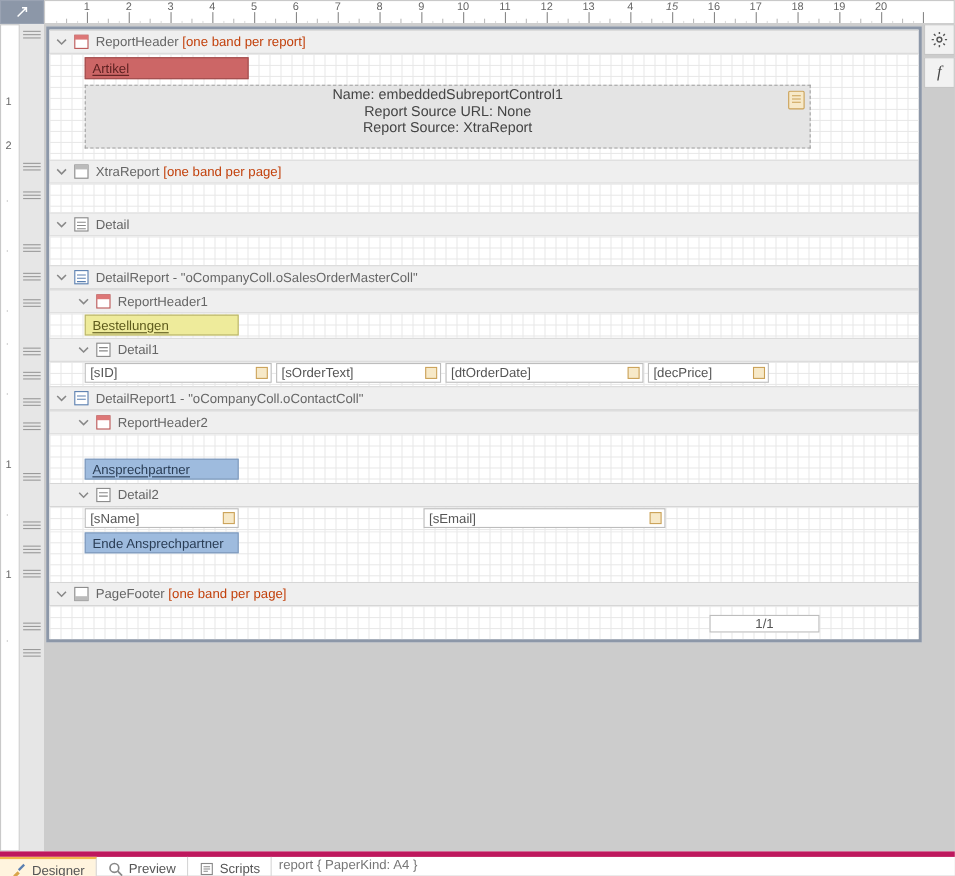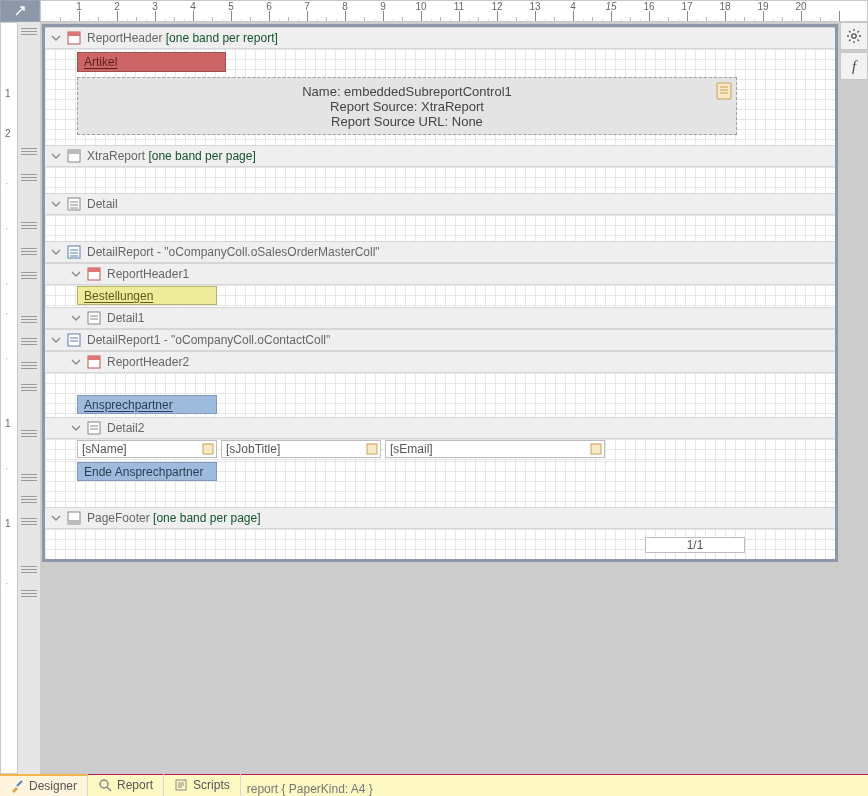--- a/index.html
+++ b/index.html
@@ -38,50 +38,50 @@
   background-image:
     linear-gradient(#e7e7e7 1px, transparent 1px),
     linear-gradient(90deg, #e7e7e7 1px, transparent 1px);
   background-size: 10px 10px; }
 
 
 .band-bar { height: 22px; background: #efefef; border-top: 1px solid #d6d6d6; border-bottom: 1px solid #d6d6d6; display: flex; align-items: center; gap: 6px; padding-left: 6px; color: #666; }
 .band-bar .chev { width: 10px; height: 10px; }
 .band-bar .icon { width: 14px; height: 14px; display: inline-flex; align-items: center; justify-content: center; }
 .band-bar .lbl { white-space: nowrap; }
-.band-bar .extra { color: #14532d; }
+.band-bar .extra { color: #c2410c; }
 .band-bar.indent1 { padding-left: 26px; }
 
 
 .band-body { position: relative; }
 
 
 .cell {
   position: absolute; border: 1px solid #888; padding: 2px 6px;
   font-size: 13px; text-decoration: underline; text-underline-offset: 2px;
   display: flex; align-items: center;
 }
 .cell.red   { background: #cc6666; color: #5b1f1f; border-color: #a04e4e; }
 .cell.yellow{ background: #eeeb9b; color: #5d5a1c; border-color: #b8b36a; }
 .cell.blue  { background: #9ebbde; color: #2a3d55; border-color: #7e99bb; }
 .cell.blue.nounder { text-decoration: none; }
 
 
 .subreport {
   position: absolute; border: 1px dashed #a0a0a0; background: #e4e4e4;
-  display: flex; align-items: center; justify-content: center; text-align: center; color: #444;
+  display: flex; justify-content: center; text-align: center; color: #444;
 }
 .subreport .tag { position: absolute; right: 4px; top: 4px; width: 16px; height: 18px; }
 .subreport .line { font-size: 13px; }
 .field { position: relative; border: 1px solid #bdbdbd; background: #ffffff; padding: 1px 4px; font-size: 12px; color: #555; }
 .field .tag { position: absolute; right: 2px; top: 2px; width: 12px; height: 12px; }
 .page-num { position: absolute; right: 6px; bottom: 2px; width: 100px; height: 16px; border: 1px solid #bdbdbd; background: #fff; text-align: center; font-size: 12px; color: #555; }
 
 
-.bottom-bar { position: absolute; left: 0; right: 0; bottom: 0; height: 22px; background: #fef9c3; border-top: 1px solid #be185d; display: flex; align-items: flex-end; }
+.bottom-bar { position: absolute; left: 0; right: 0; bottom: 0; height: 22px; background: #ffffff; border-top: 5px solid #be185d; display: flex; align-items: flex-start; }
 .bottom-bar .tab { height: 22px; display: flex; align-items: center; gap: 5px; padding: 0 10px; border-right: 1px solid #d6d6d6; color: #555; }
 .bottom-bar .tab.active { background: #fff4de; border-top: 2px solid #f0b74c; }
 .bottom-bar .status { margin-left: 6px; color: #777; }
 .bottom-bar .spacer { flex: 1; }
 .bottom-bar .zoom { display: flex; align-items: center; gap: 8px; padding-right: 10px; color: #555; }
 .zoom .track { width: 90px; height: 4px; background: #d0d0d0; position: relative; border-radius: 2px; }
 .zoom .thumb { position: absolute; top: -3px; width: 6px; height: 10px; background: #777; left: 60px; }
 .zoom .pm { width: 12px; text-align: center; color: #888; }
 
 .icon-report { width: 14px; height: 14px; }
@@ -341,22 +341,22 @@
         </span>
         <span class="lbl"><span>ReportHeader</span> <span class="extra">[one band per report]</span></span>
       </div>
       <div class="band-body grid-bg" style="height:96px">
         <div class="cell red" style="left:32px; top:3px; width:149px; height:20px">
             <span>Artikel</span>
           </div>
         <div class="subreport" style="left:32px; top:28px; right:98px; height:58px">
           <div>
             <div class="line">Name: embeddedSubreportControl1</div>
+            <div class="line">Report Source URL: None</div>
             <div class="line">Report Source: XtraReport</div>
-            <div class="line">Report Source URL: None</div>
           </div>
           <svg class="tag" viewBox="0 0 16 18">
               <rect x="1" y="1" width="14" height="16" rx="1" fill="#f7e9c8" stroke="#caa055"></rect>
               <line x1="4" y1="5" x2="12" y2="5" stroke="#caa055"></line>
               <line x1="4" y1="8" x2="12" y2="8" stroke="#caa055"></line>
               <line x1="4" y1="11" x2="12" y2="11" stroke="#caa055"></line>
             </svg>
         </div>
       </div>
 
@@ -429,20 +429,34 @@
           </svg>
         <span class="icon">
           <svg class="icon-detail" viewBox="0 0 14 14">
               <rect x="1" y="1" width="12" height="12" fill="#fff" stroke="#888"></rect>
               <line x1="3" y1="5" x2="11" y2="5" stroke="#888"></line>
               <line x1="3" y1="8" x2="11" y2="8" stroke="#888"></line>
             </svg>
         </span>
         <span class="lbl">Detail1</span>
       </div>
+      <div class="band-body grid-bg" style="height:22px">
+        <div class="field" style="position:absolute; left:32px; top:1px; width:170px; height:18px"><span>[sID]</span><svg class="tag" viewBox="0 0 12 12">
+              <rect x="1" y="1" width="10" height="10" fill="#f7e9c8" stroke="#caa055"></rect>
+            </svg></div>
+        <div class="field" style="position:absolute; left:206px; top:1px; width:150px; height:18px"><span>[sOrderText]</span><svg class="tag" viewBox="0 0 12 12">
+              <rect x="1" y="1" width="10" height="10" fill="#f7e9c8" stroke="#caa055"></rect>
+            </svg></div>
+        <div class="field" style="position:absolute; left:360px; top:1px; width:180px; height:18px"><span>[dtOrderDate]</span><svg class="tag" viewBox="0 0 12 12">
+              <rect x="1" y="1" width="10" height="10" fill="#f7e9c8" stroke="#caa055"></rect>
+            </svg></div>
+        <div class="field" style="position:absolute; left:544px; top:1px; width:110px; height:18px"><span>[decPrice]</span><svg class="tag" viewBox="0 0 12 12">
+              <rect x="1" y="1" width="10" height="10" fill="#f7e9c8" stroke="#caa055"></rect>
+            </svg></div>
+      </div>
 
       <div class="band-bar">
         <svg class="chev" viewBox="0 0 10 10">
             <path d="M1 3 L5 7 L9 3" stroke="#888" fill="none" stroke-width="1.4"></path>
           </svg>
         <span class="icon">
           <svg class="icon-detail" viewBox="0 0 14 14">
               <rect x="1" y="1" width="12" height="12" fill="#fff" stroke="#5a7fb0"></rect>
               <line x1="3" y1="5" x2="11" y2="5" stroke="#5a7fb0"></line>
               <line x1="3" y1="8" x2="11" y2="8" stroke="#5a7fb0"></line>
@@ -477,23 +491,20 @@
           <svg class="icon-detail" viewBox="0 0 14 14">
               <rect x="1" y="1" width="12" height="12" fill="#fff" stroke="#888"></rect>
               <line x1="3" y1="5" x2="11" y2="5" stroke="#888"></line>
               <line x1="3" y1="8" x2="11" y2="8" stroke="#888"></line>
             </svg>
         </span>
         <span class="lbl">Detail2</span>
       </div>
       <div class="band-body grid-bg" style="height:22px">
         <div class="field" style="position:absolute; left:32px; top:1px; width:140px; height:18px"><span>[sName]</span><svg class="tag" viewBox="0 0 12 12">
-              <rect x="1" y="1" width="10" height="10" fill="#f7e9c8" stroke="#caa055"></rect>
-            </svg></div>
-        <div class="field" style="position:absolute; left:176px; top:1px; width:160px; height:18px"><span>[sJobTitle]</span><svg class="tag" viewBox="0 0 12 12">
               <rect x="1" y="1" width="10" height="10" fill="#f7e9c8" stroke="#caa055"></rect>
             </svg></div>
         <div class="field" style="position:absolute; left:340px; top:1px; width:220px; height:18px"><span>[sEmail]</span><svg class="tag" viewBox="0 0 12 12">
               <rect x="1" y="1" width="10" height="10" fill="#f7e9c8" stroke="#caa055"></rect>
             </svg></div>
       </div>
 
       <div class="band-body grid-bg" style="height:46px">
         <div class="cell blue nounder" style="left:32px; top:1px; width:140px; height:19px">
             <span>Ende Ansprechpartner</span>
@@ -526,21 +537,21 @@
         <path d="M2 12 L6 8 L8 10 L4 14 Z" fill="#d9a54a"></path>
         <path d="M7 7 L12 2" stroke="#5a7fb0" stroke-width="2"></path>
       </svg>
     <span>Designer</span>
   </div>
   <div class="tab">
     <svg width="14" height="14" viewBox="0 0 14 14">
         <circle cx="6" cy="6" r="4" fill="none" stroke="#888" stroke-width="1.5"></circle>
         <line x1="9" y1="9" x2="13" y2="13" stroke="#888" stroke-width="1.5"></line>
       </svg>
-    <span>Report</span>
+    <span>Preview</span>
   </div>
   <div class="tab">
     <svg width="14" height="14" viewBox="0 0 14 14">
         <rect x="2" y="2" width="10" height="10" fill="none" stroke="#888"></rect>
         <path d="M4 5h6M4 7h6M4 9h4" stroke="#888"></path>
       </svg>
     <span>Scripts</span>
   </div>
   <div class="status">report { PaperKind: A4 }</div>
   <div class="spacer"></div>

